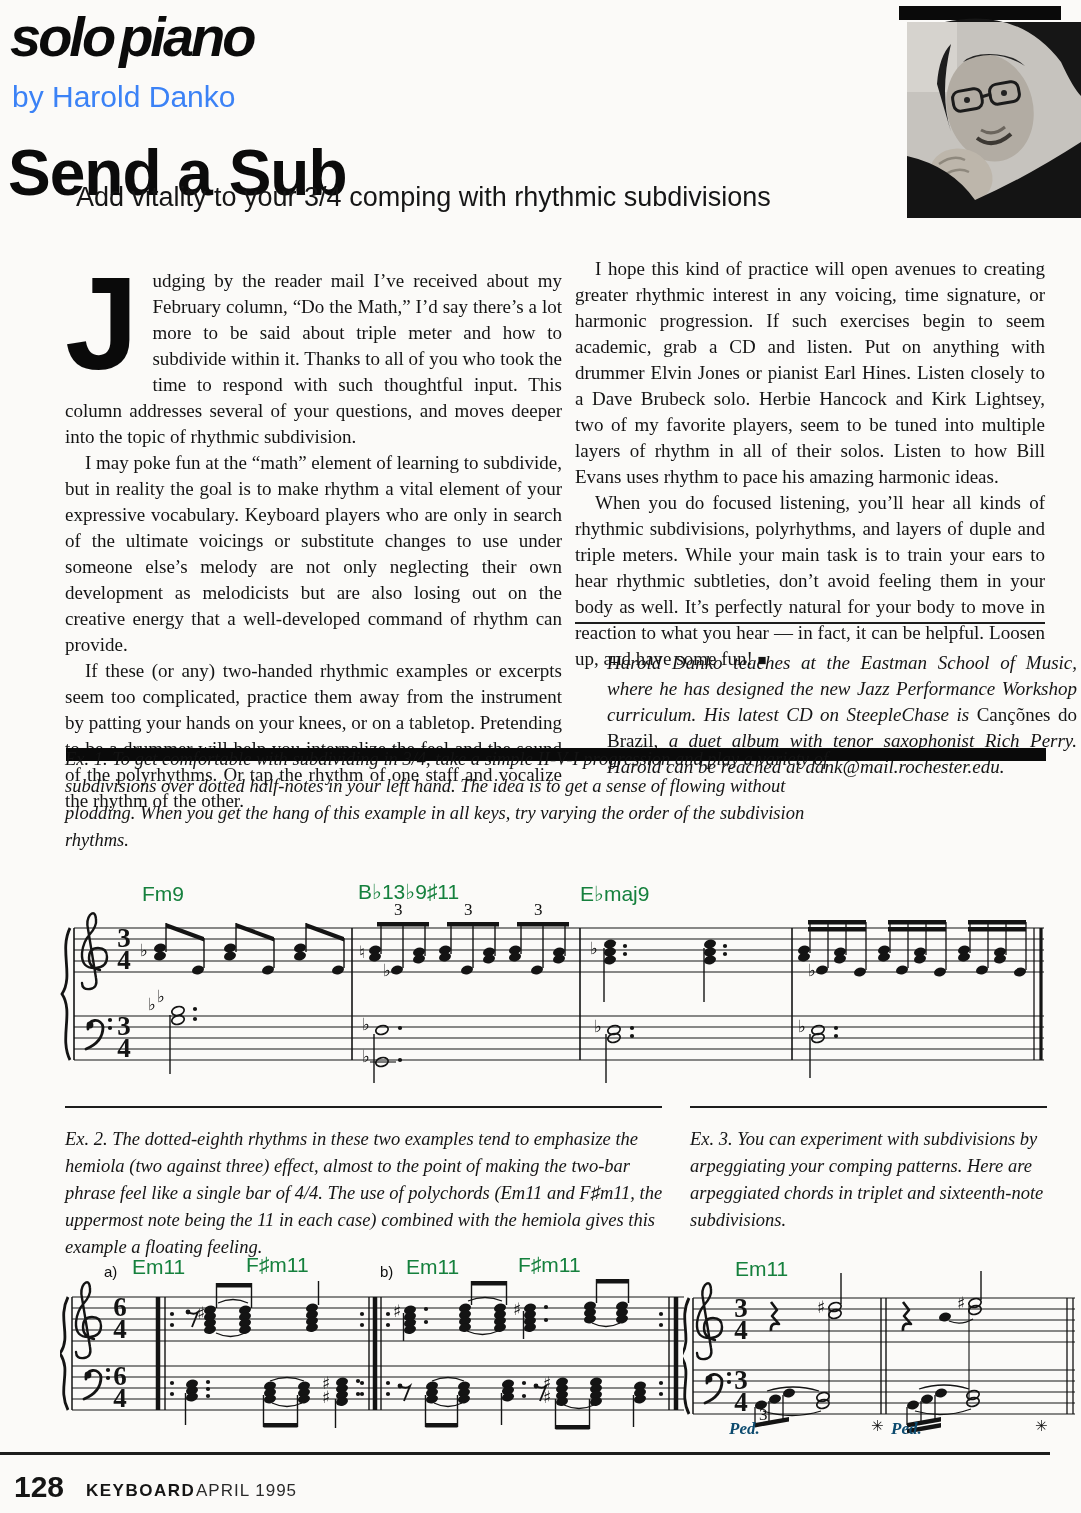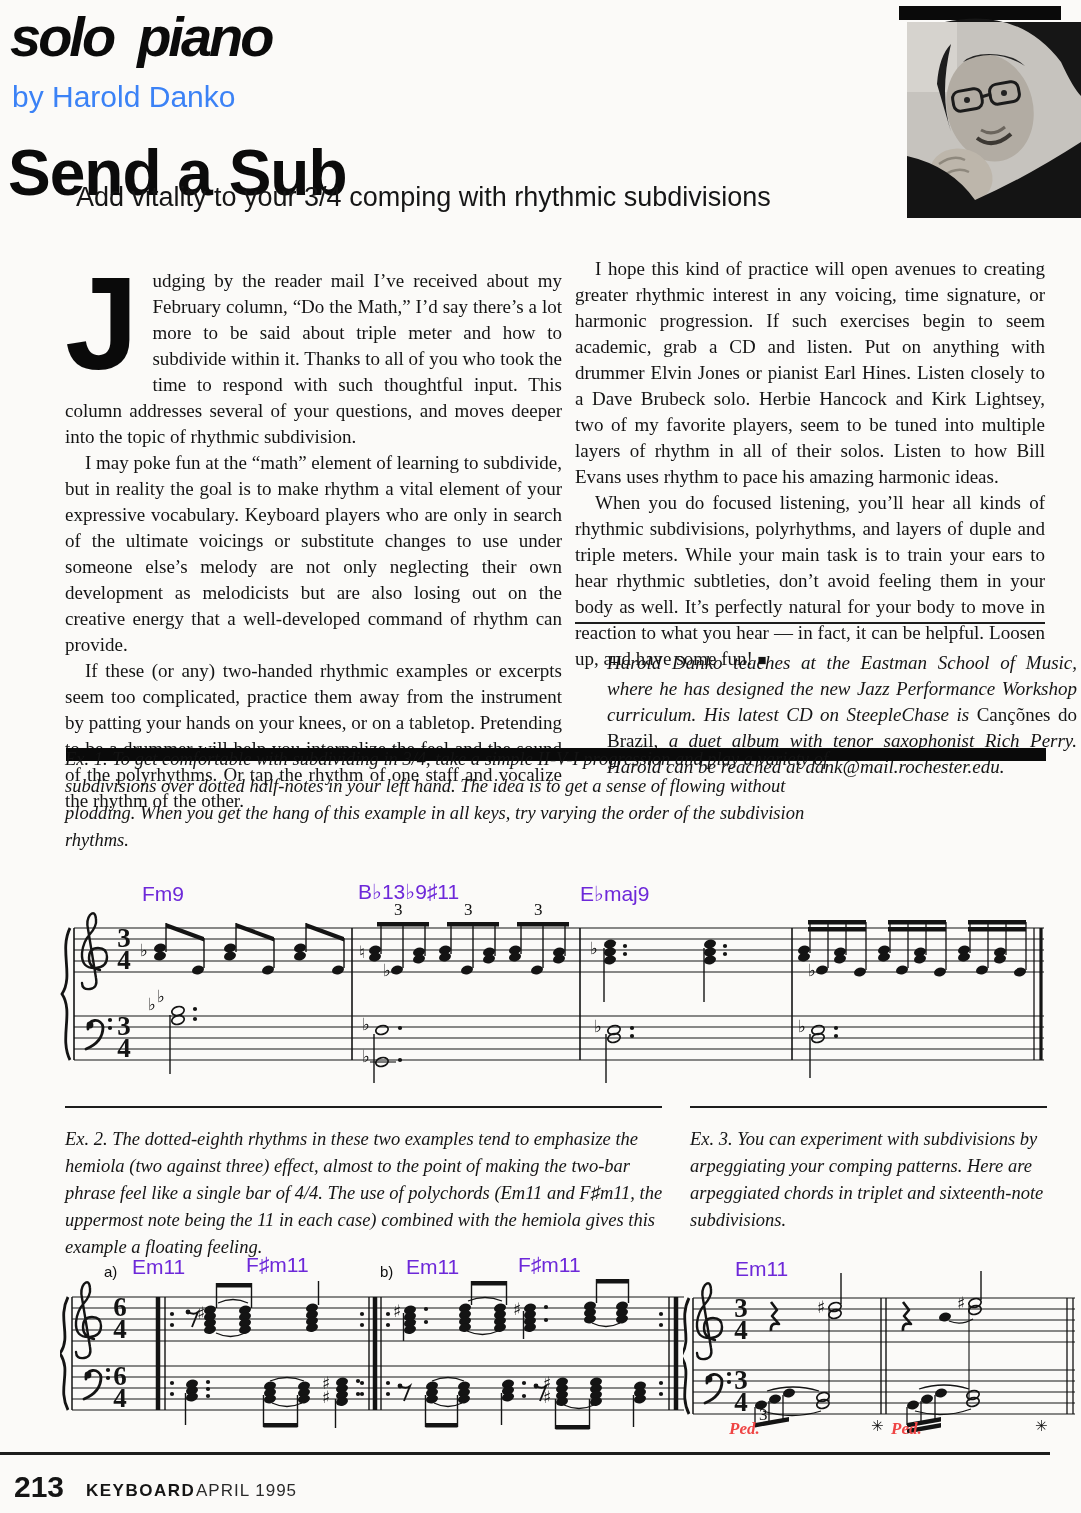--- a/index.html
+++ b/index.html
@@ -6,21 +6,21 @@
   body{
     width:1081px;height:1513px;position:relative;
     background:#fbfaf8;color:#151515;
     font-family:"Liberation Serif",serif;
     overflow:hidden;
   }
   .abs{position:absolute;}
   
   .logo{left:10px;top:4px;font-family:"Liberation Sans",sans-serif;
         font-style:italic;font-weight:900;font-size:56px;letter-spacing:-3px;color:#0b0b0b;}
-  .logo .w2{margin-left:24px;}
+  .logo .w2{margin-left:6px;}
   .byline{left:12px;top:80px;font-family:"Liberation Sans",sans-serif;font-size:30px;color:#3b82f6;}
   .title{left:8px;top:136px;font-family:"Liberation Sans",sans-serif;font-weight:900;
          font-size:64px;letter-spacing:-1px;color:#0b0b0b;}
   .subtitle{left:76px;top:182px;font-family:"Liberation Sans",sans-serif;font-size:27px;color:#161616;}
   
   .col{font-size:19px;line-height:26px;text-align:justify;color:#141414;}
   .col p{margin:0;}
   .col p.ind{text-indent:20px;}
   #col-left{left:65px;top:268px;width:497px;}
   #col-right{left:575px;top:256px;width:470px;}
@@ -28,25 +28,25 @@
            font-size:132px;line-height:100px;padding:6px 14px 0 0;color:#0a0a0a;}
   .endmark{font-size:15px;letter-spacing:-2px;}
   .bio{font-style:italic;margin-top:12px !important;padding-top:10px;}
   .bio .roman{font-style:normal;}
   .rule-thin{background:#1d1d1d;height:2px;}
   .rule-thick{background:#0a0a0a;}
   
   .caption{font-style:italic;font-size:18.5px;line-height:27px;color:#141414;}
   
   .notation{pointer-events:none;}
-  .chord{position:absolute;font-family:"Liberation Sans",sans-serif;font-size:21px;color:#6d28d9;white-space:nowrap;}
+  .chord{position:absolute;font-family:"Liberation Sans",sans-serif;font-size:21px;color:#15803d;white-space:nowrap;}
   .exlabel{position:absolute;font-family:"Liberation Sans",sans-serif;font-size:15px;color:#0e0e0e;}
   .tri{position:absolute;font-family:"Liberation Serif",serif;font-size:17px;color:#111;}
   .ped{position:absolute;font-family:"Liberation Serif",serif;font-style:italic;font-weight:bold;
-       font-size:17px;color:#ef4444;}
+       font-size:17px;color:#0c4a6e;}
   .rel{position:absolute;font-family:"DejaVu Sans",sans-serif;font-size:15px;color:#111;}
   
   .pgnum{left:14px;top:1470px;font-family:"Liberation Sans",sans-serif;font-weight:900;font-size:30px;}
   .mag{left:86px;top:1481px;font-family:"Liberation Sans",sans-serif;font-weight:bold;
        font-size:17px;letter-spacing:1.5px;}
   .issue{left:196px;top:1481px;font-family:"Liberation Sans",sans-serif;font-size:17px;color:#2a2a2a;letter-spacing:1px;}
 </style>
 </head>
 <body>
 
@@ -515,15 +515,15 @@
       <polygon points="224,170 258,164 258,168.4 224,174.4" fill="#141414"></polygon>
       <polygon points="224,176 258,170 258,174.4 224,180.4" fill="#141414"></polygon>
       <ellipse cx="290" cy="142" rx="6.3" ry="4.3" fill="none" stroke="#141414" stroke-width="1.7" transform="rotate(-16 290 142)"></ellipse>
       <ellipse cx="290" cy="149" rx="6.3" ry="4.3" fill="none" stroke="#141414" stroke-width="1.7" transform="rotate(-16 290 149)"></ellipse>
       <path d="M232,158 Q260,166 288,156" fill="none" stroke="#141414" stroke-width="1.3"></path>
       <path d="M236,136 Q261,128 286,136" fill="none" stroke="#141414" stroke-width="1.3"></path>
     </svg>
 </div>
 
 <div class="abs rule-thin" style="left:0;top:1452px;width:1050px;height:3px;"></div>
-<div class="abs pgnum">213</div>
+<div class="abs pgnum">128</div>
 <div class="abs mag">KEYBOARD</div>
 <div class="abs issue">APRIL 1995</div>
 
 </body></html>

